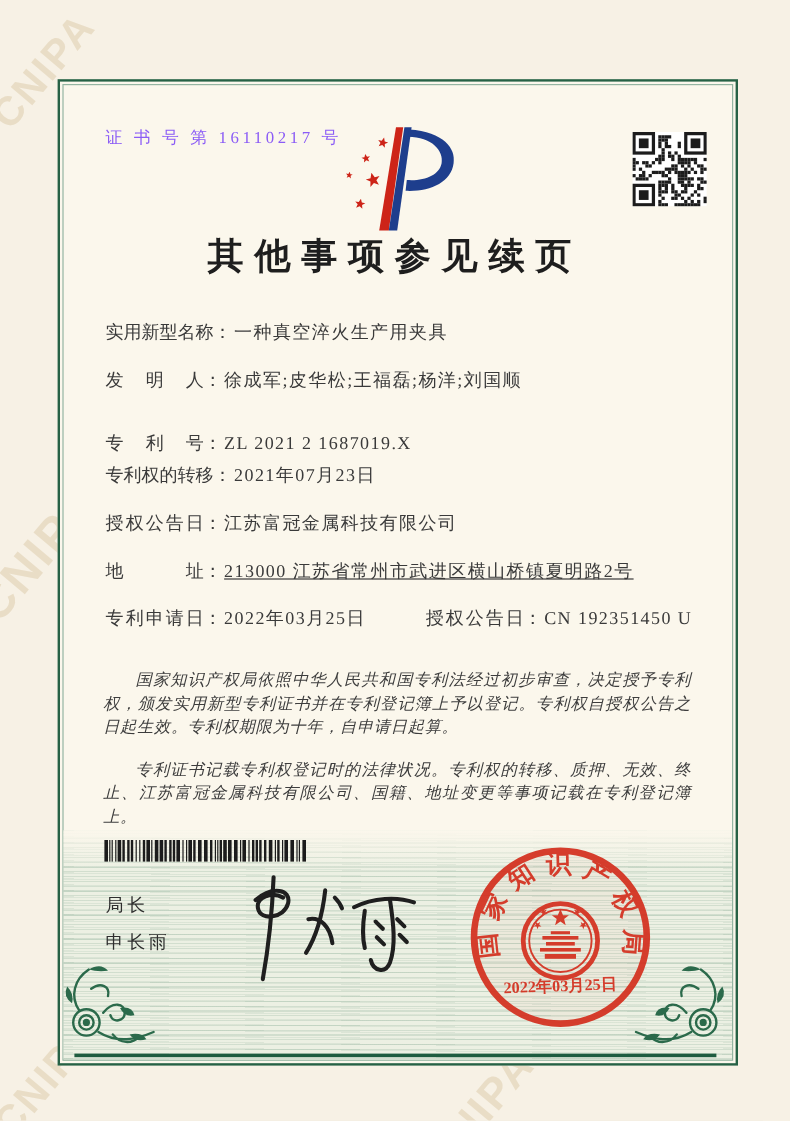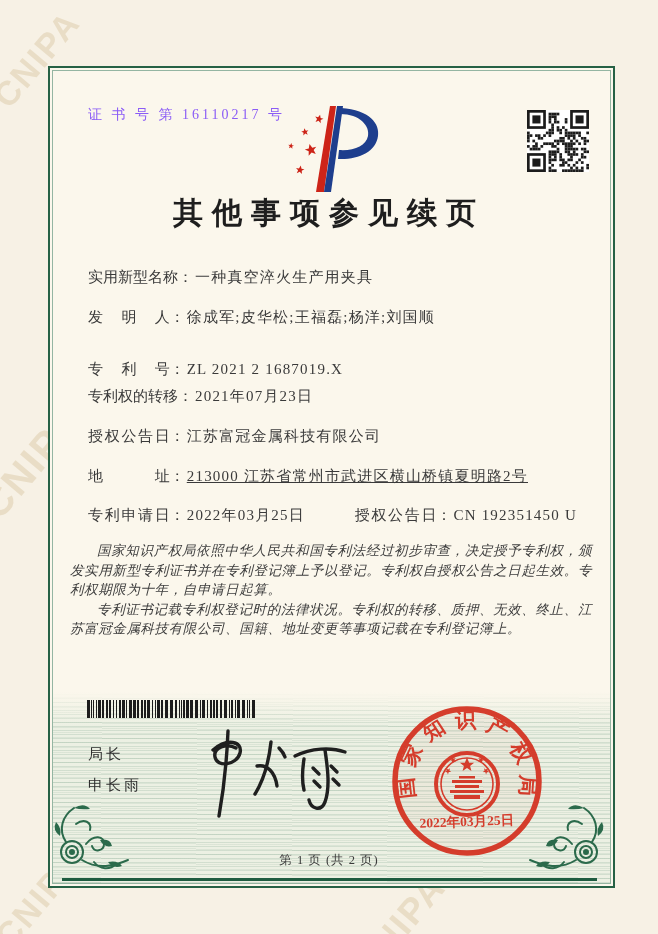--- a/index.html
+++ b/index.html
@@ -28,21 +28,21 @@
          font-size:30px;font-weight:bold;color:#1e1e1e;letter-spacing:9px;}
   .fields{position:absolute;left:88px;top:268px;width:480px;font-size:15px;color:#3a3a3a;}
   .frow{position:absolute;left:0;white-space:nowrap;}
   .flabel{display:inline-block;min-width:5.45em;text-align:justify;text-align-last:justify;
           white-space:nowrap;vertical-align:top;}
   .fcolon{display:inline-block;margin-right:2px;}
   .fvalue{letter-spacing:1.2px;}
   .grant2{margin-left:46px;}
   .paras{position:absolute;left:70px;top:541px;width:522px;font-size:13.5px;line-height:19.5px;
          color:#3d3d3d;font-style:italic;text-align:justify;letter-spacing:0.6px;}
-  .paras p{margin:0;text-indent:2em;}
+  .paras p{margin:16px;text-indent:2em;}
   .barcode{position:absolute;left:87px;top:700px;width:173px;height:18px;display:flex;align-items:stretch;}
   .barcode div{background:#1c1c1c;}
   .signer{position:absolute;left:88px;font-family:"Liberation Sans","DejaVu Sans",sans-serif;
           font-size:15px;color:#2e2e2e;letter-spacing:3px;}
   .signature{position:absolute;left:183px;top:726px;width:175px;height:98px;}
   .seal{position:absolute;left:388px;top:702px;width:158px;height:158px;opacity:0.93;}
   .page-num{position:absolute;left:0;top:852px;width:100%;text-align:center;
             font-size:12.5px;color:#3a3a3a;letter-spacing:1px;}
   .footer-note{position:absolute;left:0;top:891px;width:100%;text-align:center;
             font-size:13.5px;color:#3a3a3a;font-style:italic;letter-spacing:2px;}
@@ -419,15 +419,14 @@
       <use href="#star" transform="translate(98,69) scale(0.34) rotate(35)"></use>
       <rect x="64" y="78" width="30" height="3"></rect>
       <rect x="67" y="83" width="24" height="3"></rect>
       <rect x="62" y="88" width="34" height="3"></rect>
       <rect x="66" y="93" width="26" height="4"></rect>
       <rect x="71" y="74" width="16" height="2.5"></rect>
     </g>
     <text x="79" y="124" text-anchor="middle" font-size="13.5" font-weight="bold" fill="#d4301f" transform="rotate(-2 79 124)" font-family="'Liberation Serif','DejaVu Serif',serif">2022年03月25日</text>
   </svg>
 
-  <div class="page-num">第 1 页 (共 2 页)</div>
 
 </div>
 
 </body></html>

